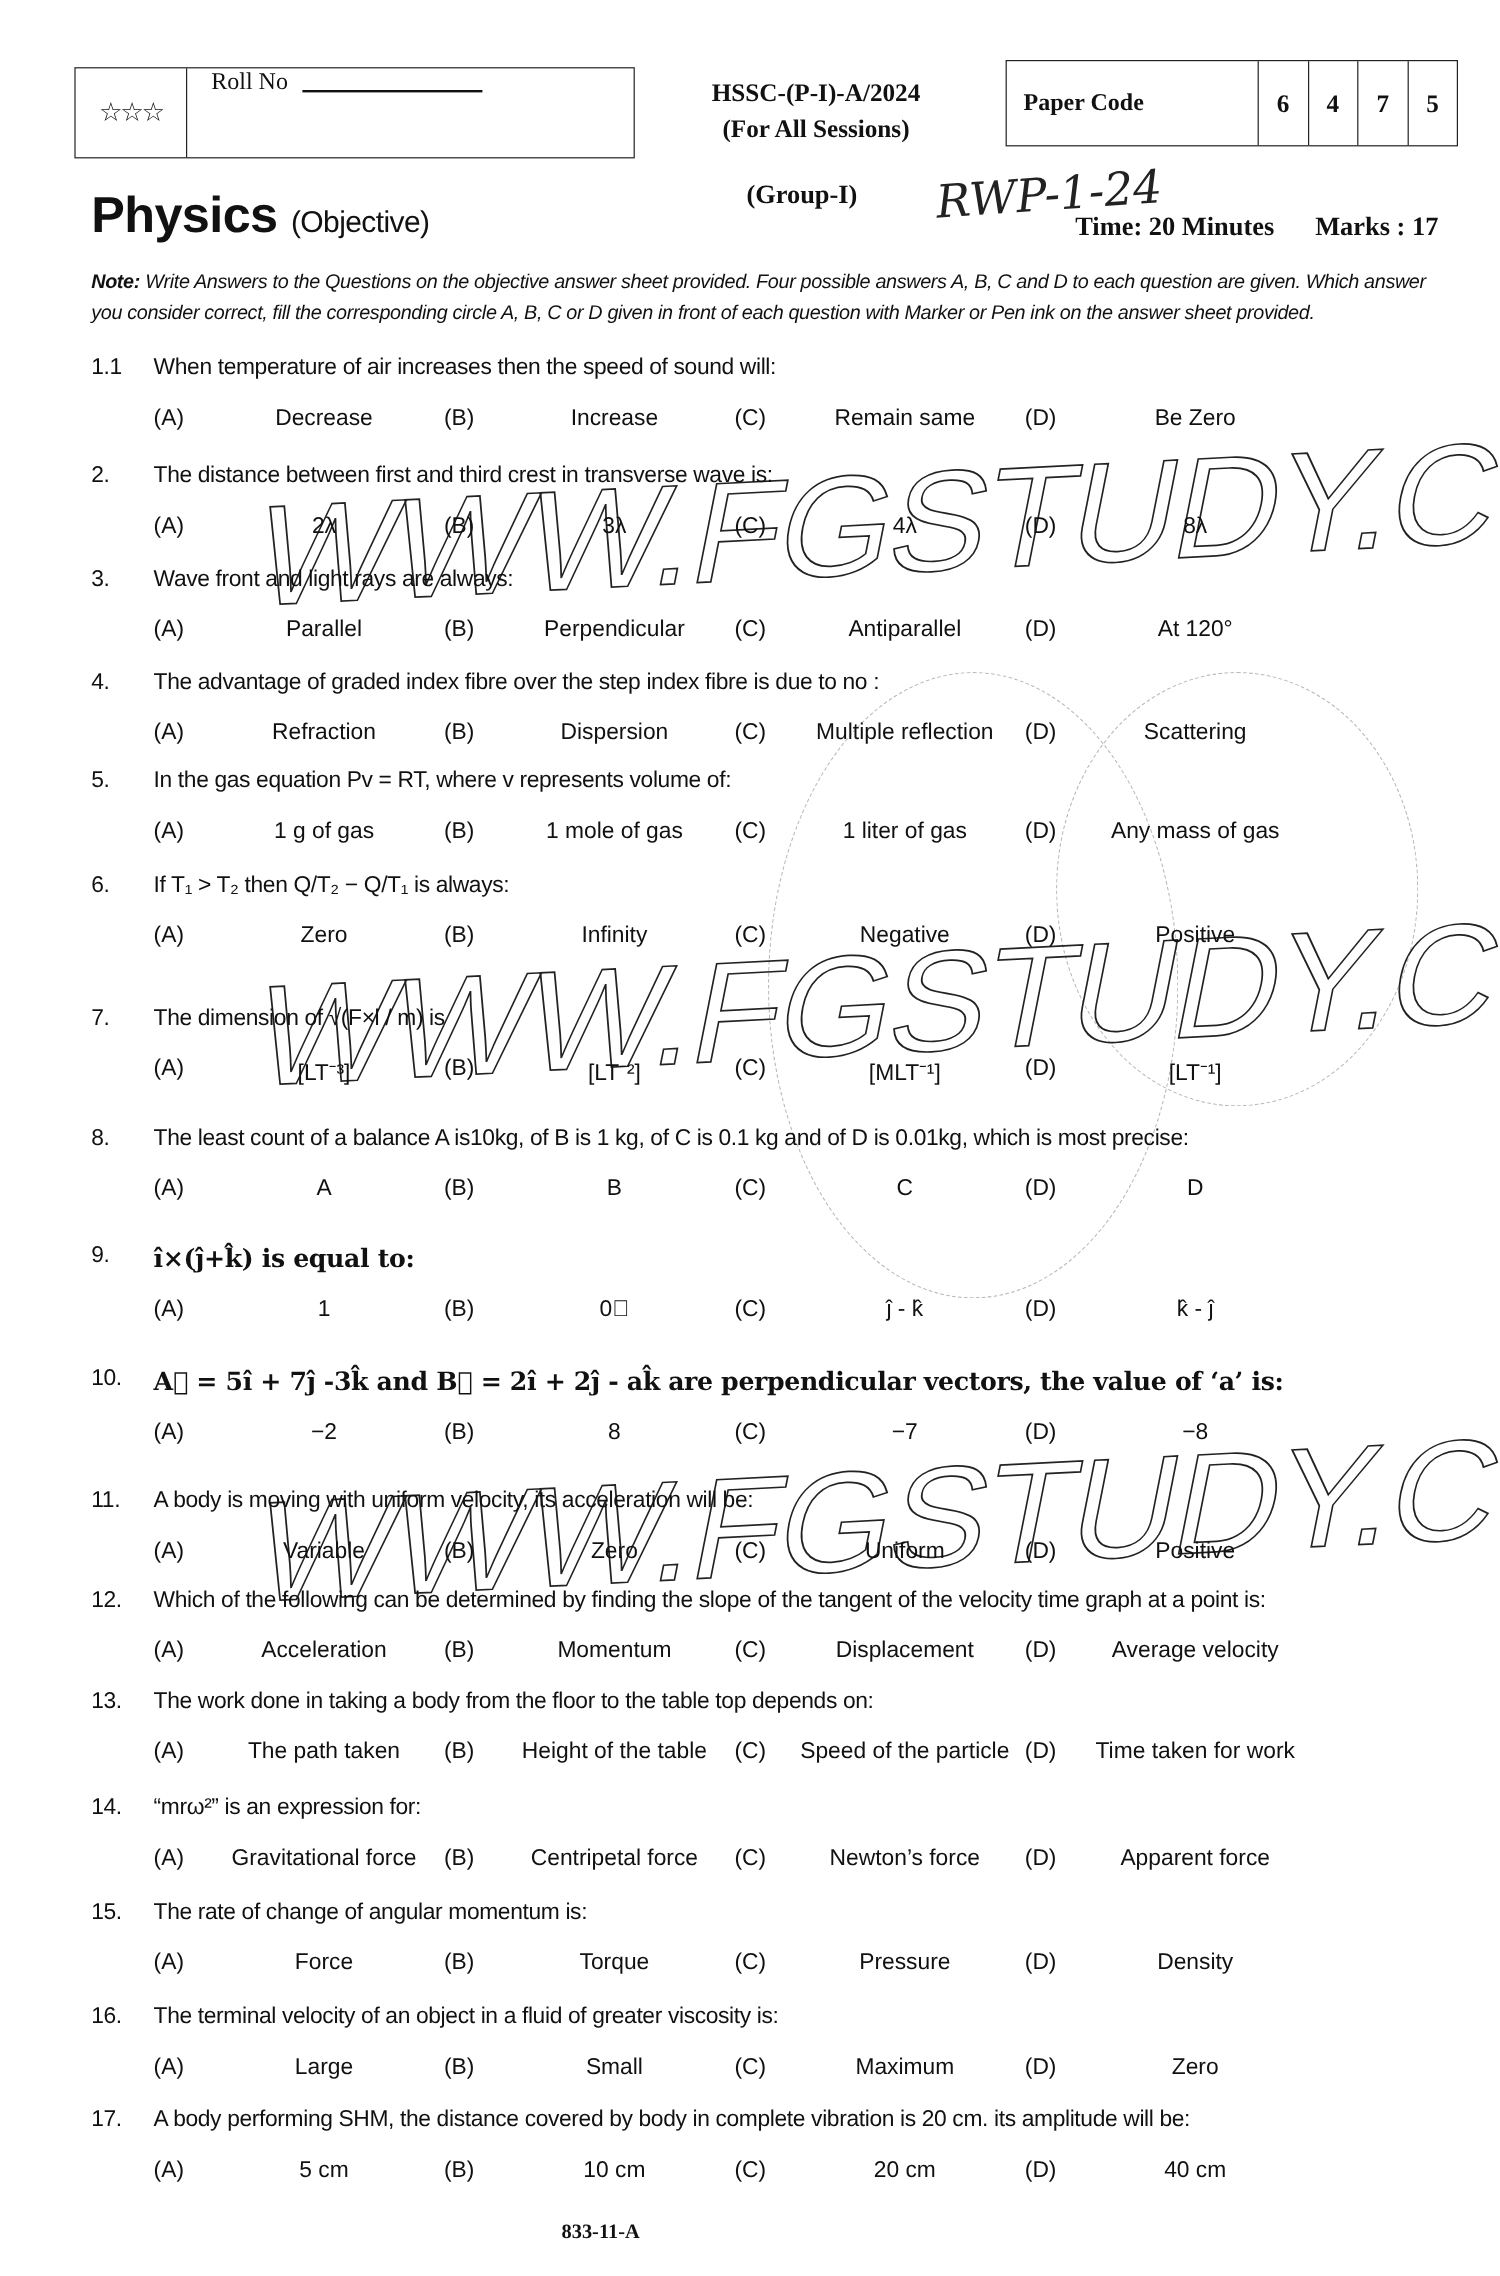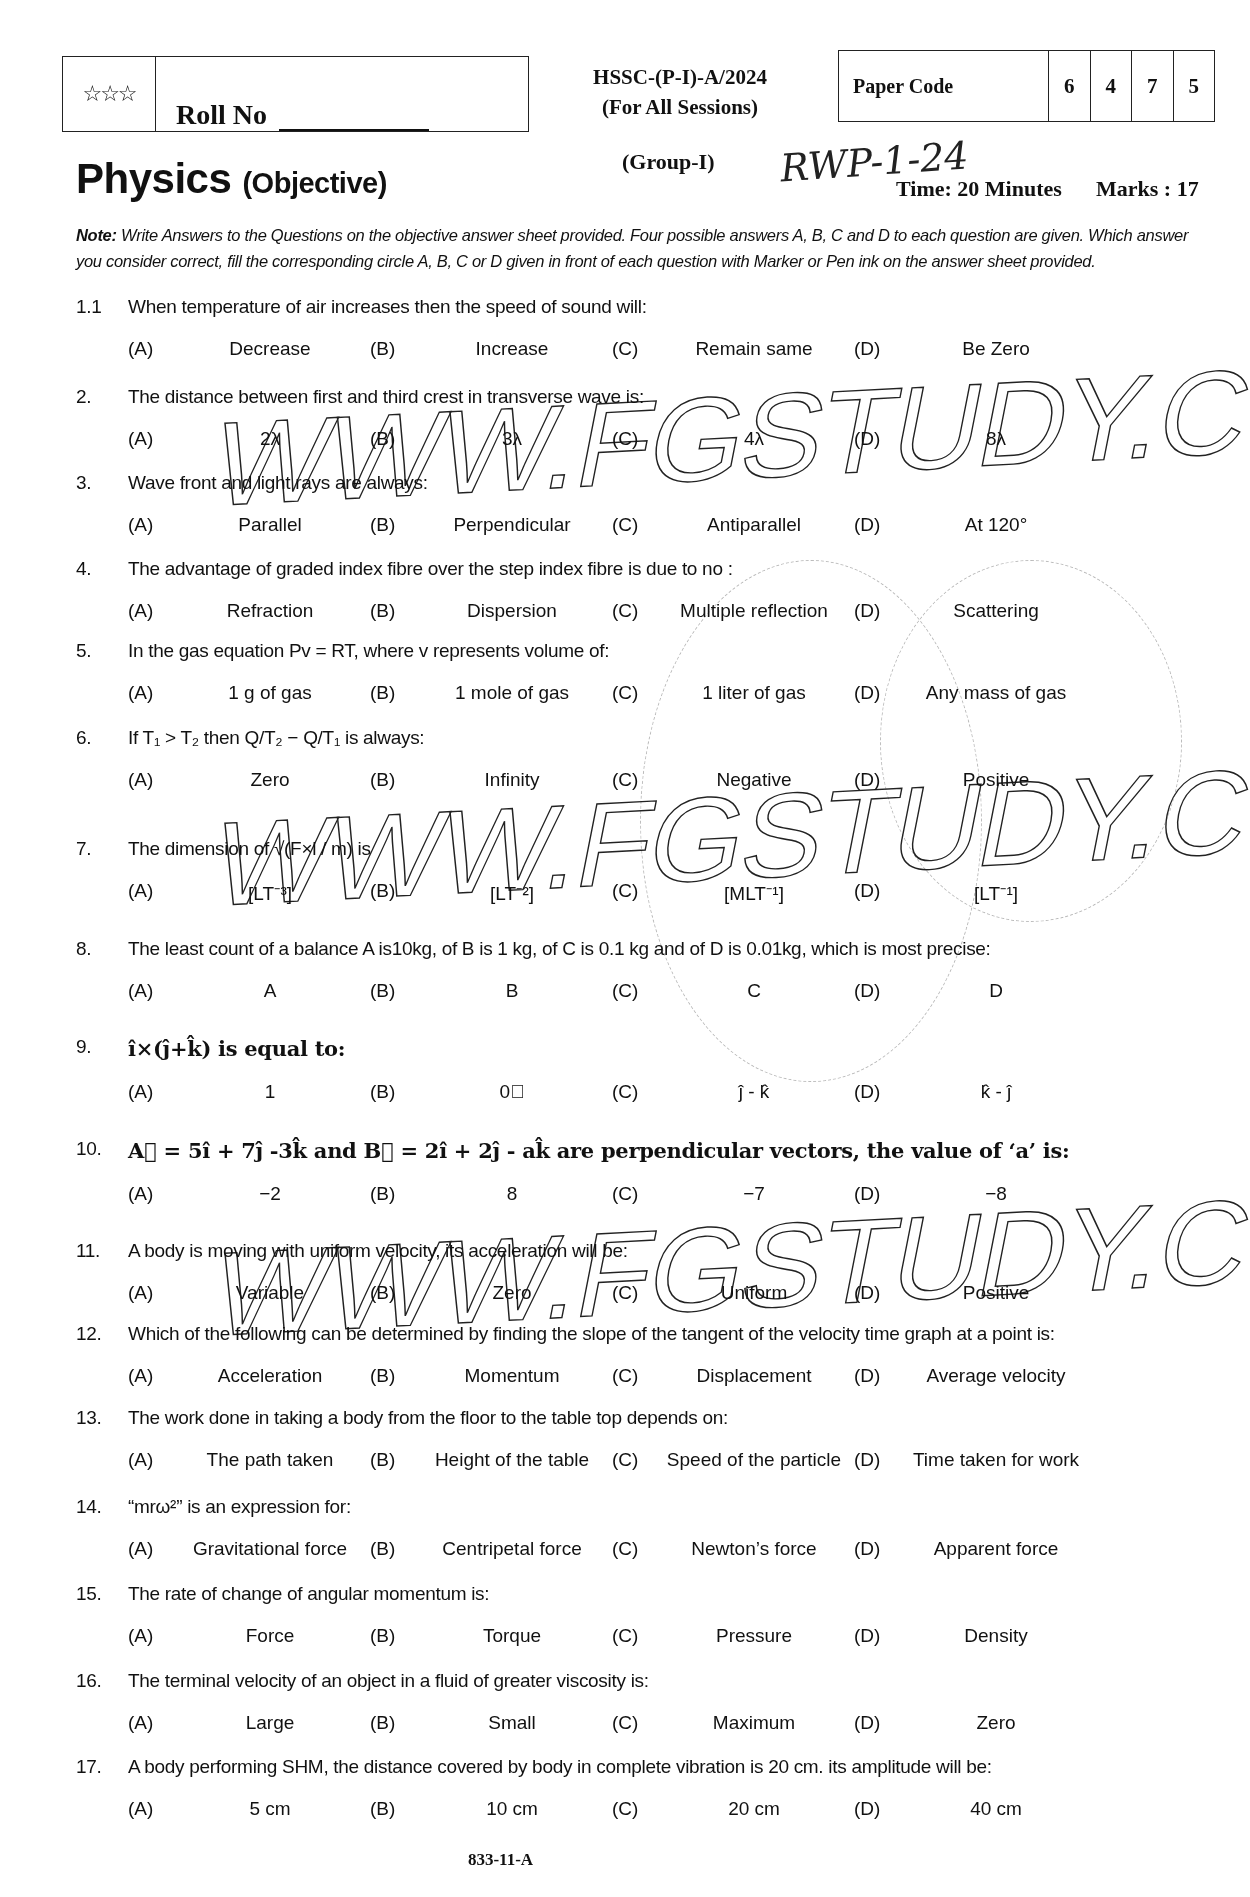--- a/index.html
+++ b/index.html
@@ -7,32 +7,32 @@
     width: 1250px; height: 1897px; position: relative; overflow: hidden;
     color: #111; font-family: "Liberation Sans", sans-serif;
   }
 
   
   .rollbox {
     position: absolute; left: 62px; top: 56px; width: 465px; height: 74px;
     border: 1.5px solid #222; display: flex;
   }
   .stars { width: 92px; border-right: 1.5px solid #222; display: flex; align-items: center; justify-content: center; font-size: 22px; letter-spacing: -2px; }
-  .roll { flex: 1; display: flex; align-items: flex-end; padding-left: 20px; font-family: "Liberation Serif", serif; font-weight: bold; font-size: 28px; }
+  .roll { flex: 1; display: flex; align-items: flex-start; padding-left: 20px; font-family: "Liberation Serif", serif; font-weight: normal; font-size: 20px; }
   .roll .line { display: inline-block; width: 150px; border-bottom: 2px solid #111; margin-left: 12px; height: 18px; }
 
   .hssc { position: absolute; left: 560px; top: 62px; width: 240px; text-align: center; font-family: "Liberation Serif", serif; font-weight: bold; font-size: 21px; line-height: 30px; }
 
   .codebox { position: absolute; left: 838px; top: 50px; width: 375px; height: 70px; border: 1.5px solid #222; display: flex; text-align: center; }
   .codebox .lbl { width: 195px; display: flex; align-items: center; padding-left: 14px; font-family: "Liberation Serif", serif; font-weight: bold; font-size: 20px; border-right: 1.5px solid #222; }
   .codebox .digit { flex: 1; border-right: 1.5px solid #222; display: flex; align-items: center; justify-content: center; font-family: "Liberation Serif", serif; font-weight: bold; font-size: 21px; }
   .codebox .digit:last-child { border-right: none; }
 
   .title { position: absolute; left: 76px; top: 155px; font-size: 42px; font-weight: bold; letter-spacing: -0.5px; }
-  .title .sub { font-size: 29px; font-weight: bold; }
+  .title .sub { font-size: 25px; font-weight: normal; }
   .group { position: absolute; left: 622px; top: 149px; font-family: "Liberation Serif", serif; font-weight: bold; font-size: 22px; }
   .handwriting { position: absolute; left: 780px; top: 140px; font-family: "DejaVu Serif", serif; font-style: italic; font-size: 38px; color: #222; transform: rotate(-4deg); }
   .time { position: absolute; left: 896px; top: 176px; font-family: "Liberation Serif", serif; font-weight: bold; font-size: 22px; }
   .marks { position: absolute; left: 1096px; top: 176px; font-family: "Liberation Serif", serif; font-weight: bold; font-size: 22px; }
 
   .note { position: absolute; left: 76px; top: 222px; width: 1140px; font-size: 16.5px; line-height: 26px; letter-spacing: -0.3px; font-style: italic; }
   .note b { font-weight: bold; }
 
   
   .q { position: absolute; left: 76px; width: 1160px; }

